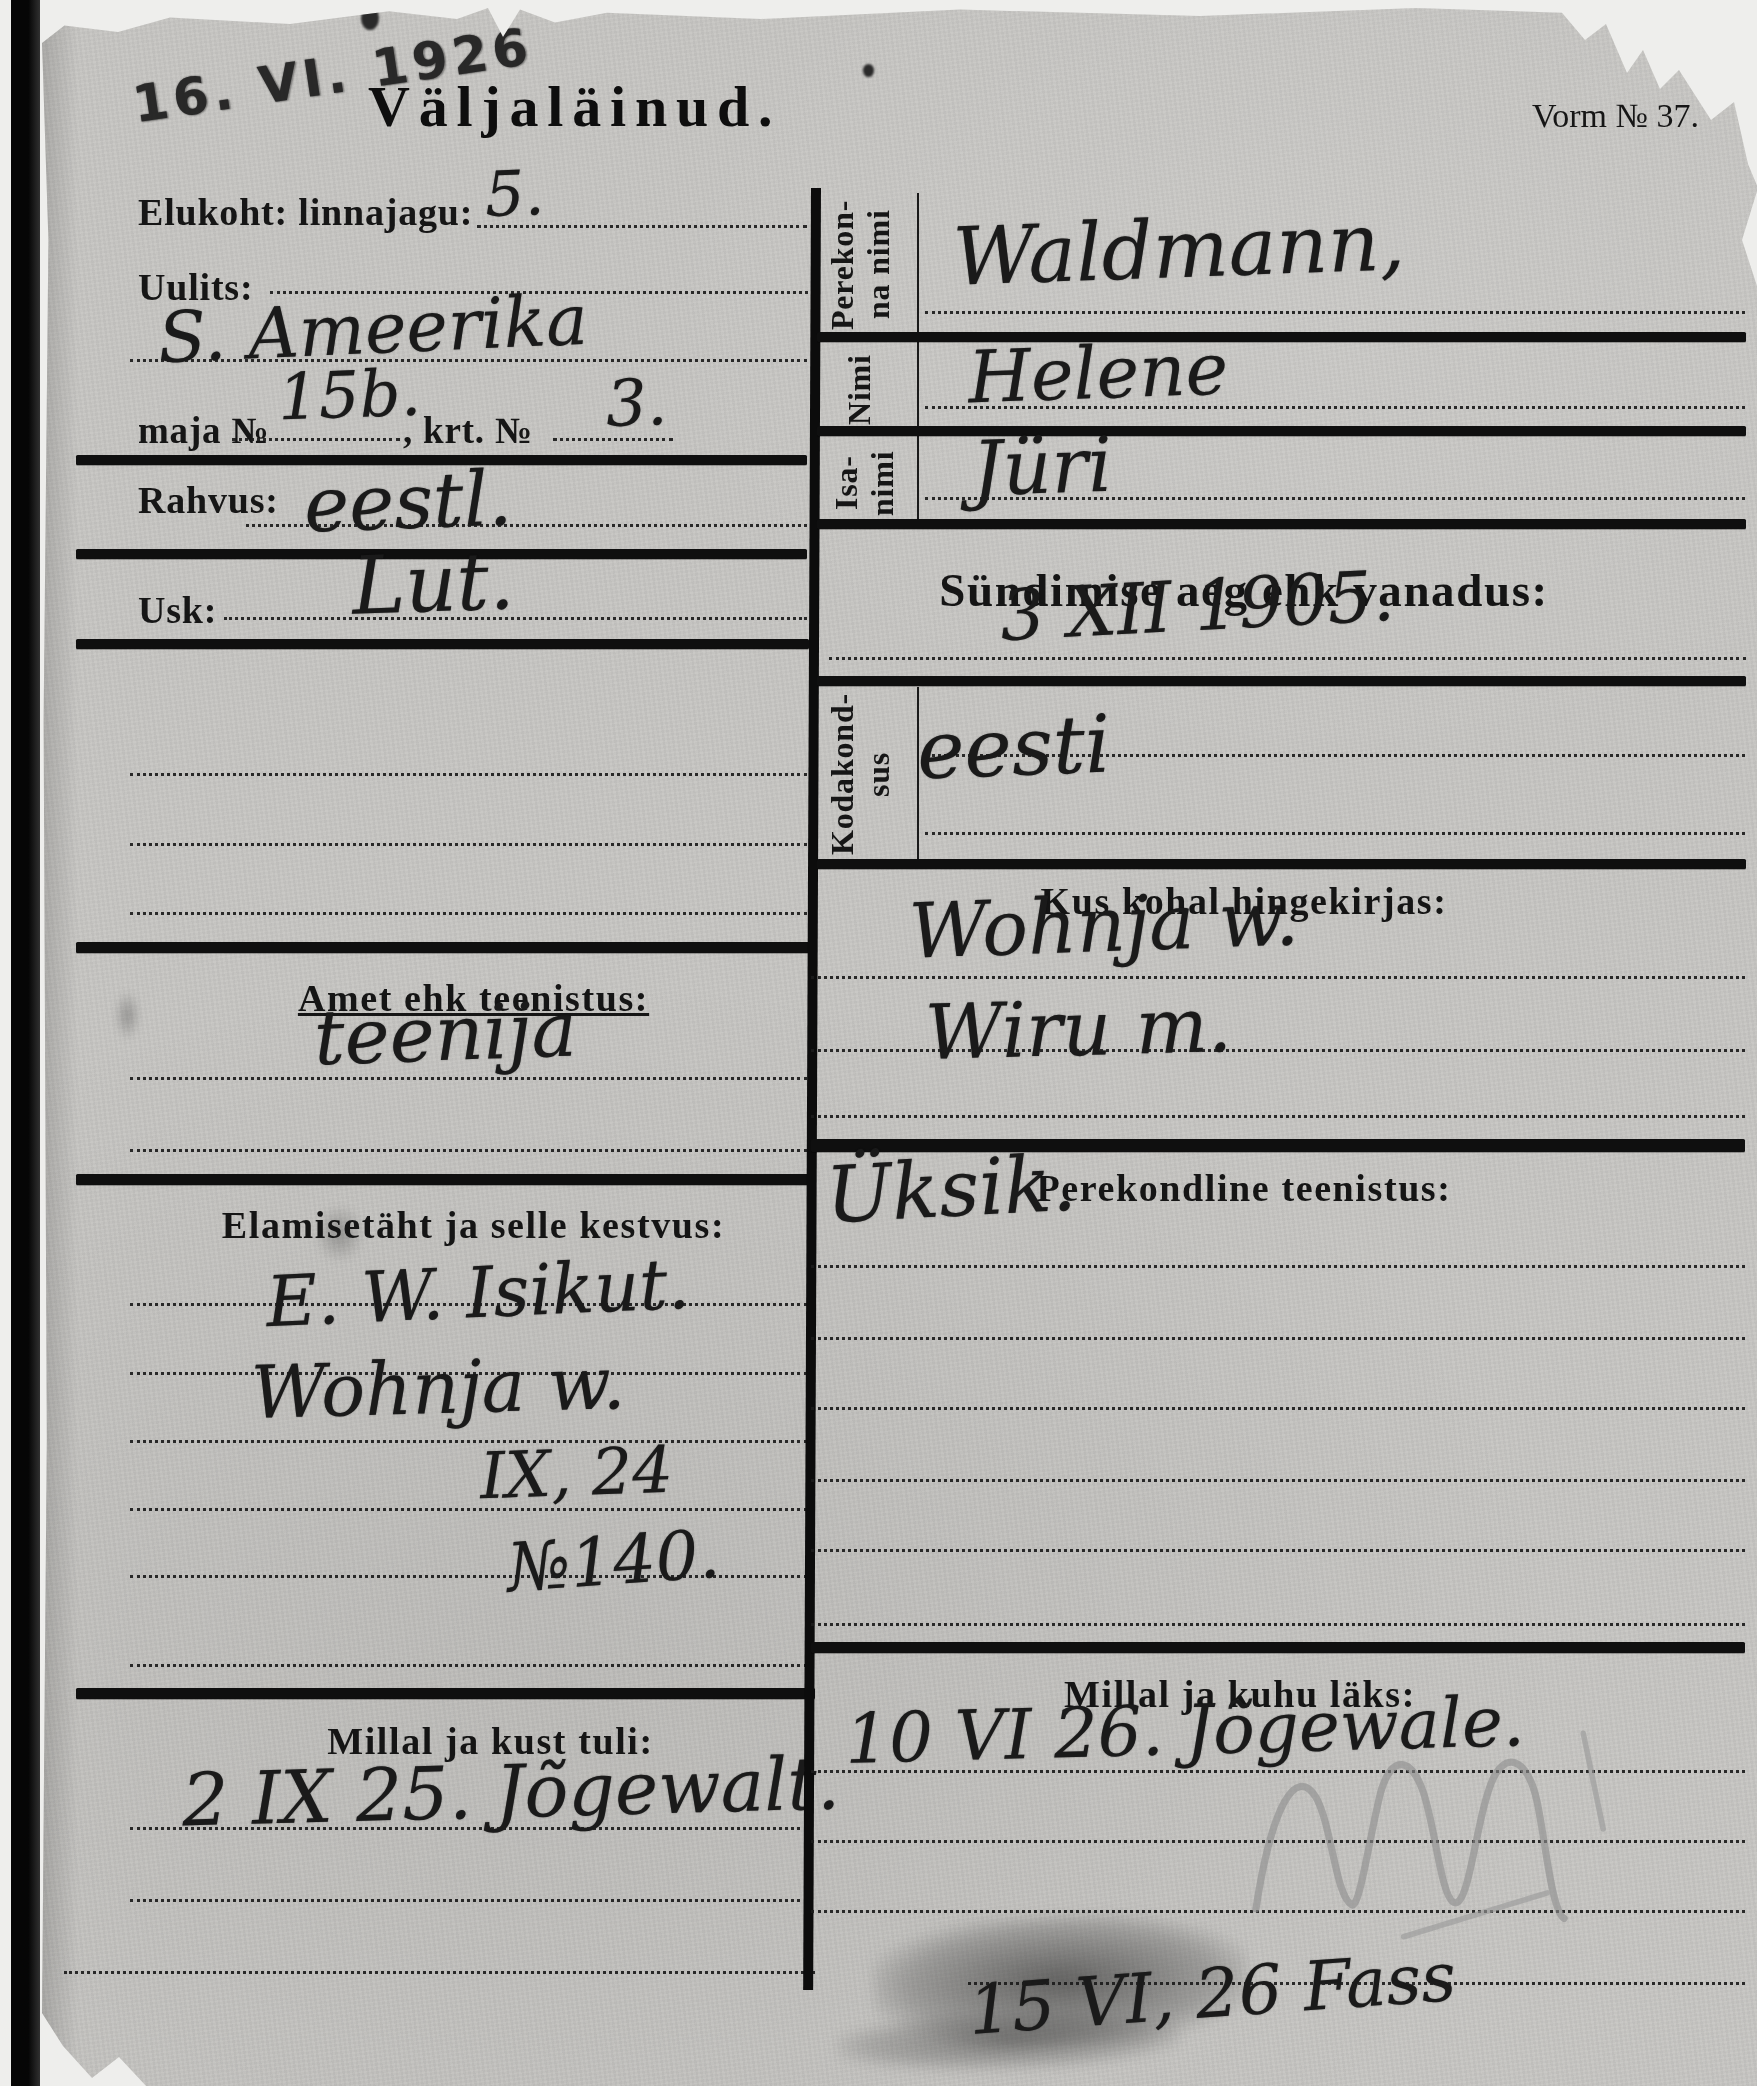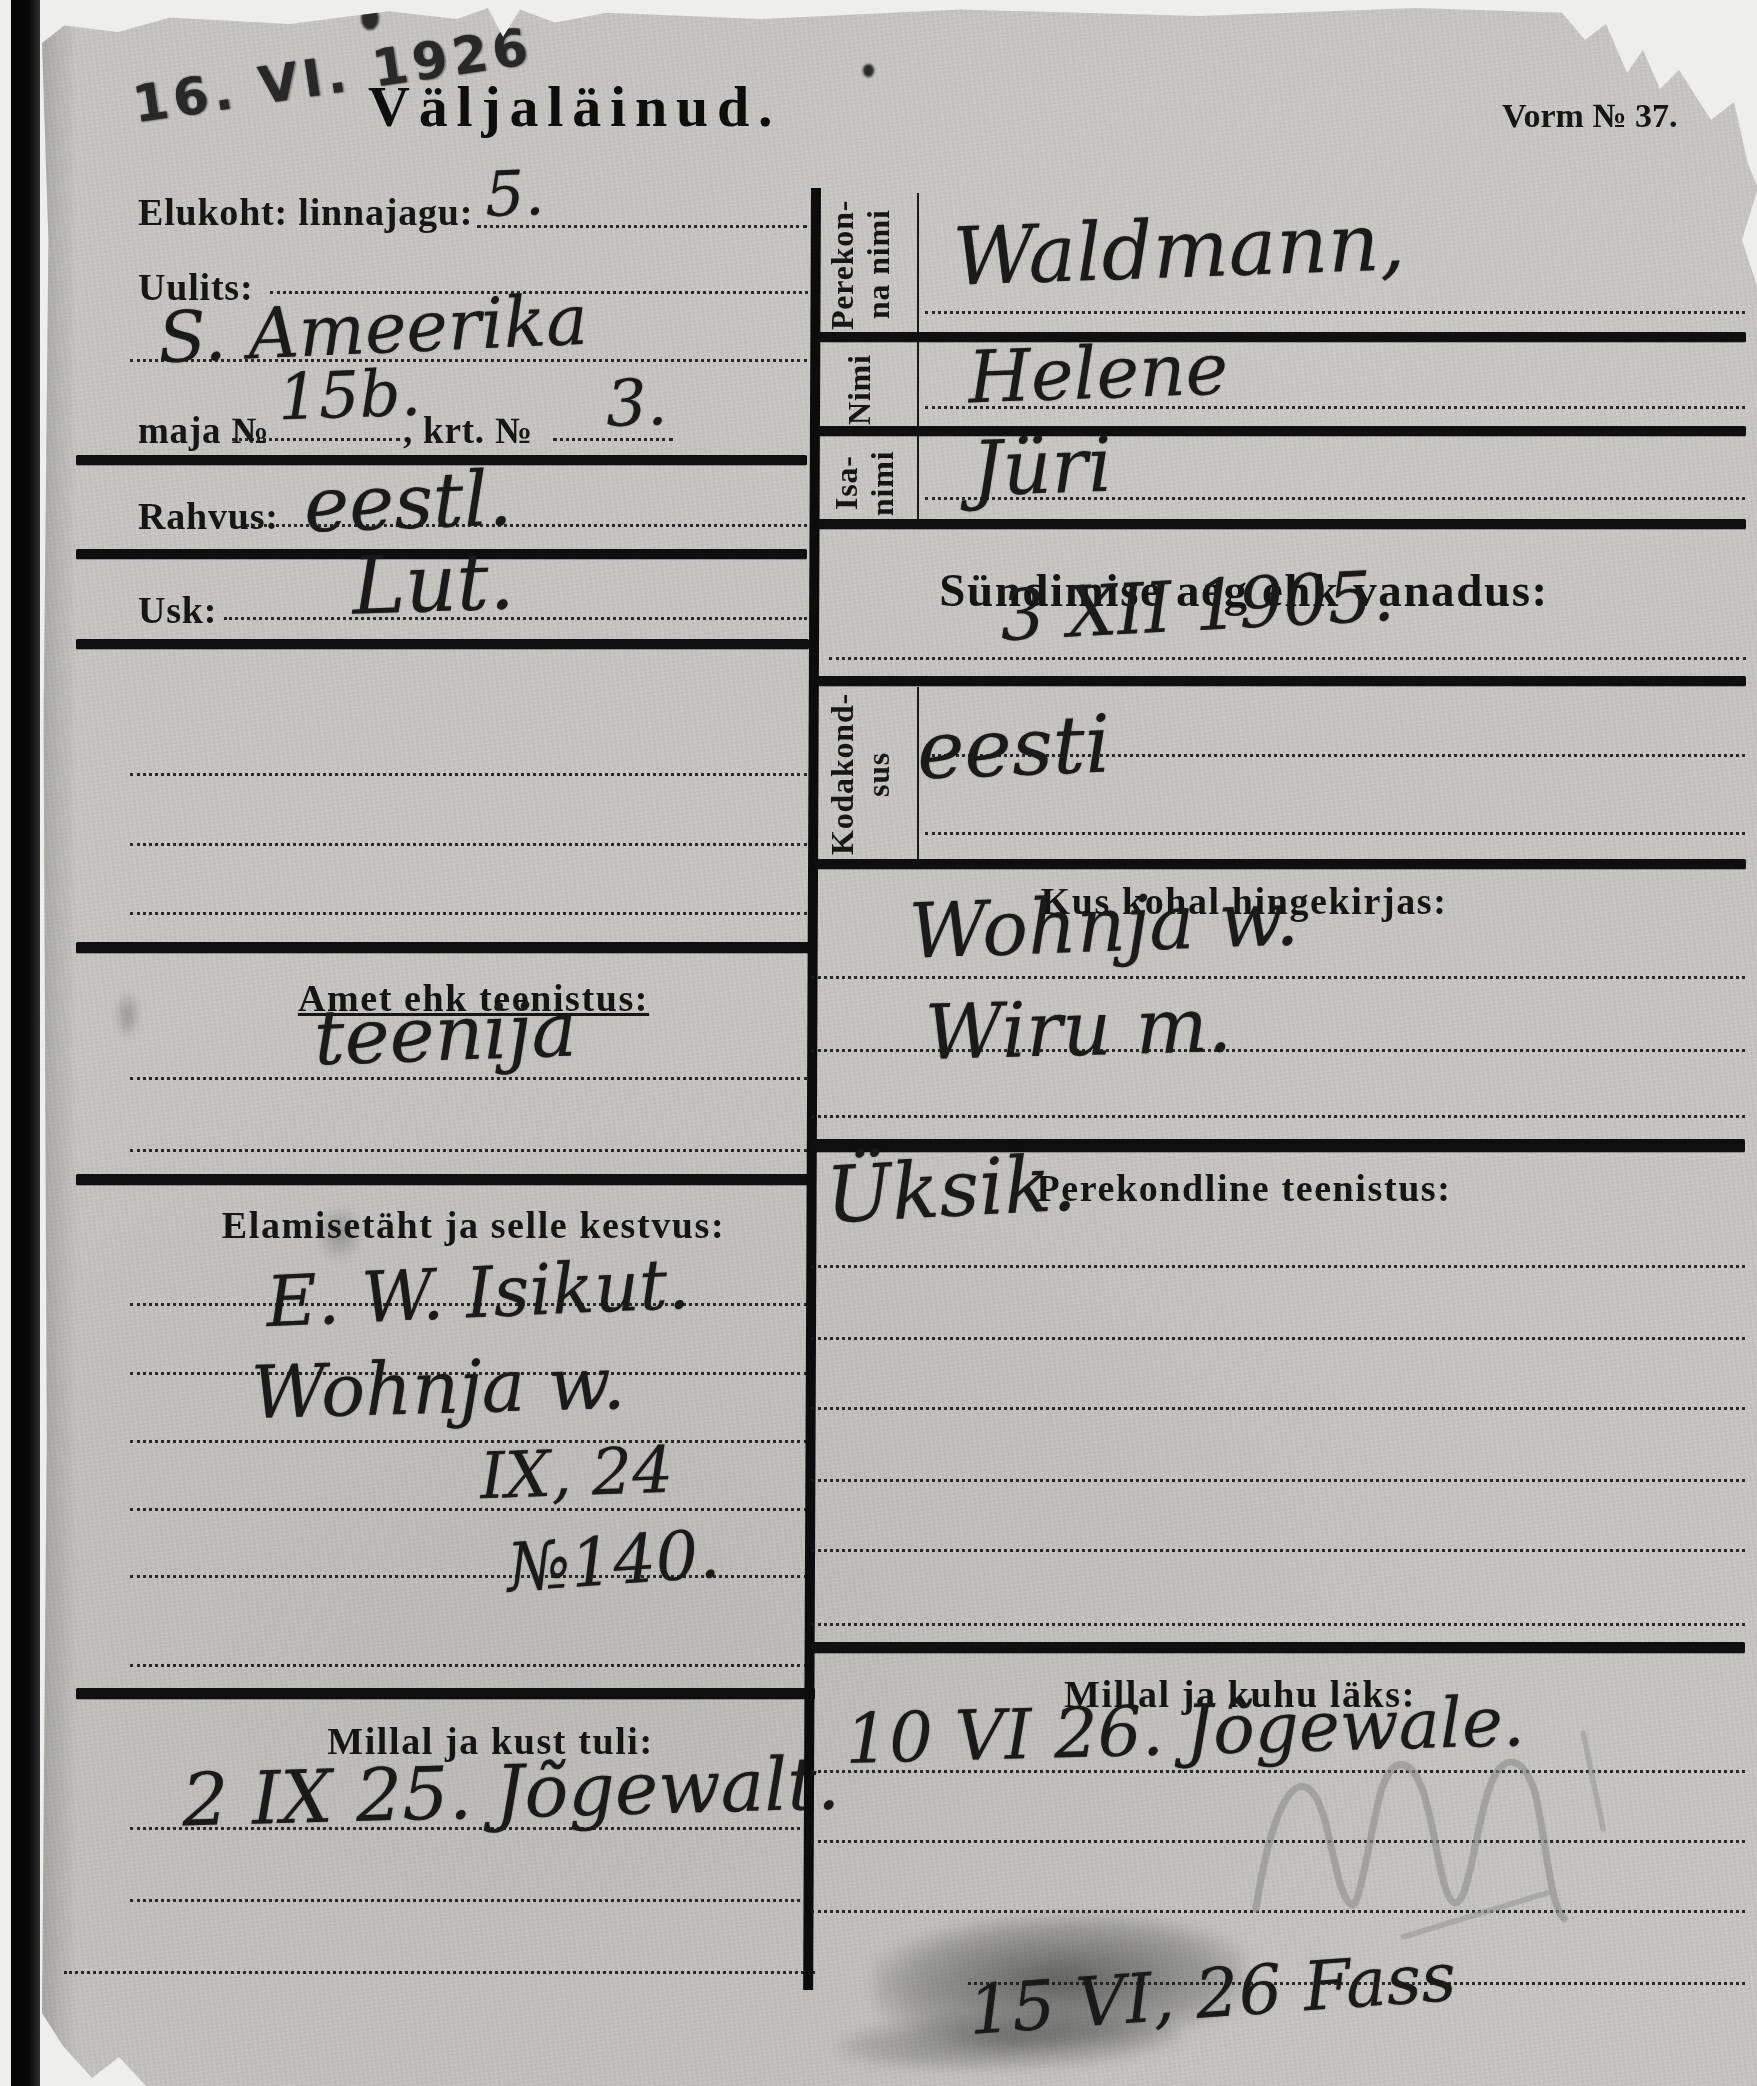--- a/index.html
+++ b/index.html
@@ -29,21 +29,21 @@
   .rule{position:absolute;background:#0f0f0f;border-radius:1.6px;box-shadow:0 0.8px 0 rgba(0,0,0,.35);}
   .thin{position:absolute;background:#1a1a1a;}
   .vdiv{position:absolute;background:#0c0c0c;transform:rotate(.25deg);transform-origin:top center;}
   .vlabel{position:absolute;writing-mode:vertical-rl;transform:rotate(180deg);
           color:#161616;font-weight:bold;text-align:center;line-height:1.12;font-size:32px;letter-spacing:0.8px;}
   .vlabel span{display:block;}
   .stamp{position:absolute;font-family:"DejaVu Sans","Liberation Sans",sans-serif;font-weight:bold;
          color:#1c1c1c;transform:rotate(-8.5deg);letter-spacing:4.8px;
          text-shadow:0 0 1.6px rgba(20,20,20,.7), 1.6px 0.8px 1.6px rgba(20,20,20,.35);opacity:.92;}
   .title{position:absolute;font-weight:bold;color:#0e0e0e;letter-spacing:8.8px;white-space:nowrap;}
-  .formno{position:absolute;color:#161616;font-weight:bold;white-space:nowrap;}
+  .formno{position:absolute;color:#161616;font-weight:normal;white-space:nowrap;margin-left:30px;}
   .smudge{position:absolute;background:radial-gradient(ellipse at center, rgba(35,35,35,.6),
           rgba(70,70,70,.3) 58%, rgba(0,0,0,0) 78%);filter:blur(5.6px);border-radius:9.6px;transform:rotate(-2deg);}
   .speck{position:absolute;background:#2a2a2a;border-radius:50%;filter:blur(1.2px);}
   .stain{position:absolute;background:radial-gradient(ellipse, rgba(60,60,60,.35), rgba(0,0,0,0) 70%);
          filter:blur(3.2px);border-radius:50%;}
   .pencil{position:absolute;opacity:.62;}
 </style>
 </head>
 <body>
 
@@ -69,21 +69,21 @@
 
     <div class="lbl" style="left:96px;top:409px;font-size:37px;">maja №</div>
     <div class="hw" style="left:236px;top:358px;font-size:64px;">15b.</div>
     <div class="dot" style="left:190px;top:438px;width:168px;"></div>
     <div class="lbl" style="left:361px;top:409px;font-size:37px;">, krt. №</div>
     <div class="hw" style="left:564px;top:366px;font-size:64px;">3.</div>
     <div class="dot" style="left:511px;top:438px;width:120px;"></div>
 
     <div class="rule" style="left:34px;top:455px;width:731px;height:10.4px;"></div>
 
-    <div class="lbl" style="left:96px;top:494px;font-size:38px;">Rahvus:</div>
+    <div class="lbl" style="left:96px;top:478px;font-size:38px;">Rahvus:</div>
     <div class="hw" style="left:262px;top:457px;font-size:76px;">eestl.</div>
     <div class="dot" style="left:204px;top:524px;width:561px;"></div>
 
     <div class="rule" style="left:34px;top:549px;width:731px;height:9.6px;"></div>
 
     <div class="lbl" style="left:96px;top:588px;font-size:38px;">Usk:</div>
     <div class="hw" style="left:310px;top:537px;font-size:80px;">Lut.</div>
     <div class="dot" style="left:182px;top:617px;width:583px;"></div>
 
     <div class="rule" style="left:34px;top:639px;width:733px;height:10.4px;"></div>

